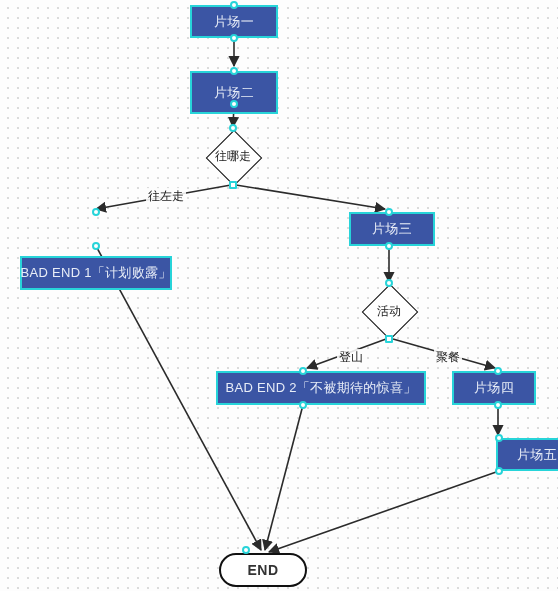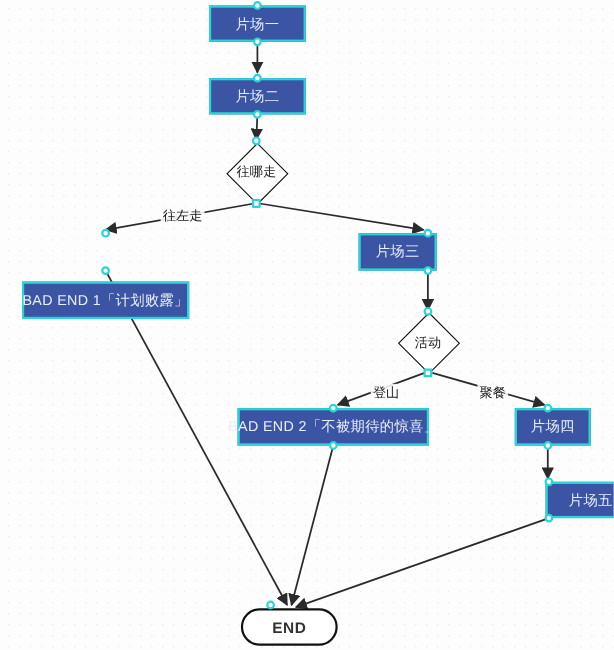--- a/index.html
+++ b/index.html
@@ -126,53 +126,53 @@
   </svg>
 
   <div id="node-layer">
       <div class="handle" style="left: 234px; top: 5px;"></div>
       <div class="handle" style="left: 234px; top: 38px;"></div>
       <div class="node node-rect" style="left: 190px; top: 5px; width: 88px; height: 33px;">
         <span>片场一</span>
       </div>
       <div class="handle" style="left: 234px; top: 71px;"></div>
       <div class="handle" style="left: 234px; top: 104px;"></div>
-      <div class="node node-rect" style="left: 190px; top: 71px; width: 88px; height: 33px;">
+      <div class="node node-rect" style="left: 190px; top: 71px; width: 88px; height: 43px;">
         <span>片场二</span>
       </div>
       <div class="handle" style="left: 233px; top: 128px;"></div>
       <div class="handle sq" style="left: 233px; top: 185px;"></div>
       <div class="node node-diamond" style="left: 203px; top: 130px; width: 60px; height: 53px; text-align: right;">
         <div class="dia-shape"></div>
         <span class="dia-label">往哪走</span>
       </div>
       <div class="handle" style="left: 96px; top: 212px;"></div>
       <div class="handle" style="left: 96px; top: 246px;"></div>
       <div class="node node-rect" style="left: 20px; top: 212px; width: 152px; height: 34px; margin-top: 44px;">
         <span>BAD END 1「计划败露」</span>
       </div>
       <div class="handle" style="left: 388.5px; top: 212px;"></div>
       <div class="handle" style="left: 388.5px; top: 246px;"></div>
-      <div class="node node-rect" style="left: 326px; top: 212px; width: 71px; height: 34px;">
+      <div class="node node-rect" style="left: 349px; top: 212px; width: 86px; height: 34px;">
         <span>片场三</span>
       </div>
       <div class="handle" style="left: 389px; top: 283px;"></div>
       <div class="handle sq" style="left: 389px; top: 339px;"></div>
       <div class="node node-diamond" style="left: 359px; top: 285px; width: 60px; height: 52px;">
         <div class="dia-shape"></div>
         <span class="dia-label">活动</span>
       </div>
       <div class="handle" style="left: 303px; top: 371px;"></div>
       <div class="handle" style="left: 303px; top: 405px;"></div>
-      <div class="node node-rect" style="left: 216px; top: 371px; width: 174px; height: 34px;">
+      <div class="node node-rect" style="left: 216px; top: 371px; width: 210px; height: 34px;">
         <span>BAD END 2「不被期待的惊喜」</span>
       </div>
       <div class="handle" style="left: 498px; top: 371px;"></div>
       <div class="handle" style="left: 498px; top: 405px;"></div>
-      <div class="node node-rect" style="left: 468px; top: 371px; width: 69px; height: 34px;">
+      <div class="node node-rect" style="left: 452px; top: 371px; width: 84px; height: 34px;">
         <span>片场四</span>
       </div>
       <div class="handle" style="left: 499px; top: 438px;"></div>
       <div class="handle" style="left: 499px; top: 471px;"></div>
       <div class="node node-rect" style="left: 458px; top: 438px; width: 82px; height: 33px; margin-left: 38px;">
         <span>片场五</span>
       </div>
       <div class="handle" style="left: 246px; top: 550px;"></div>
       <div class="node node-stadium" style="left: 219px; top: 553px; width: 88px; height: 34px;">
         <span>END</span>

